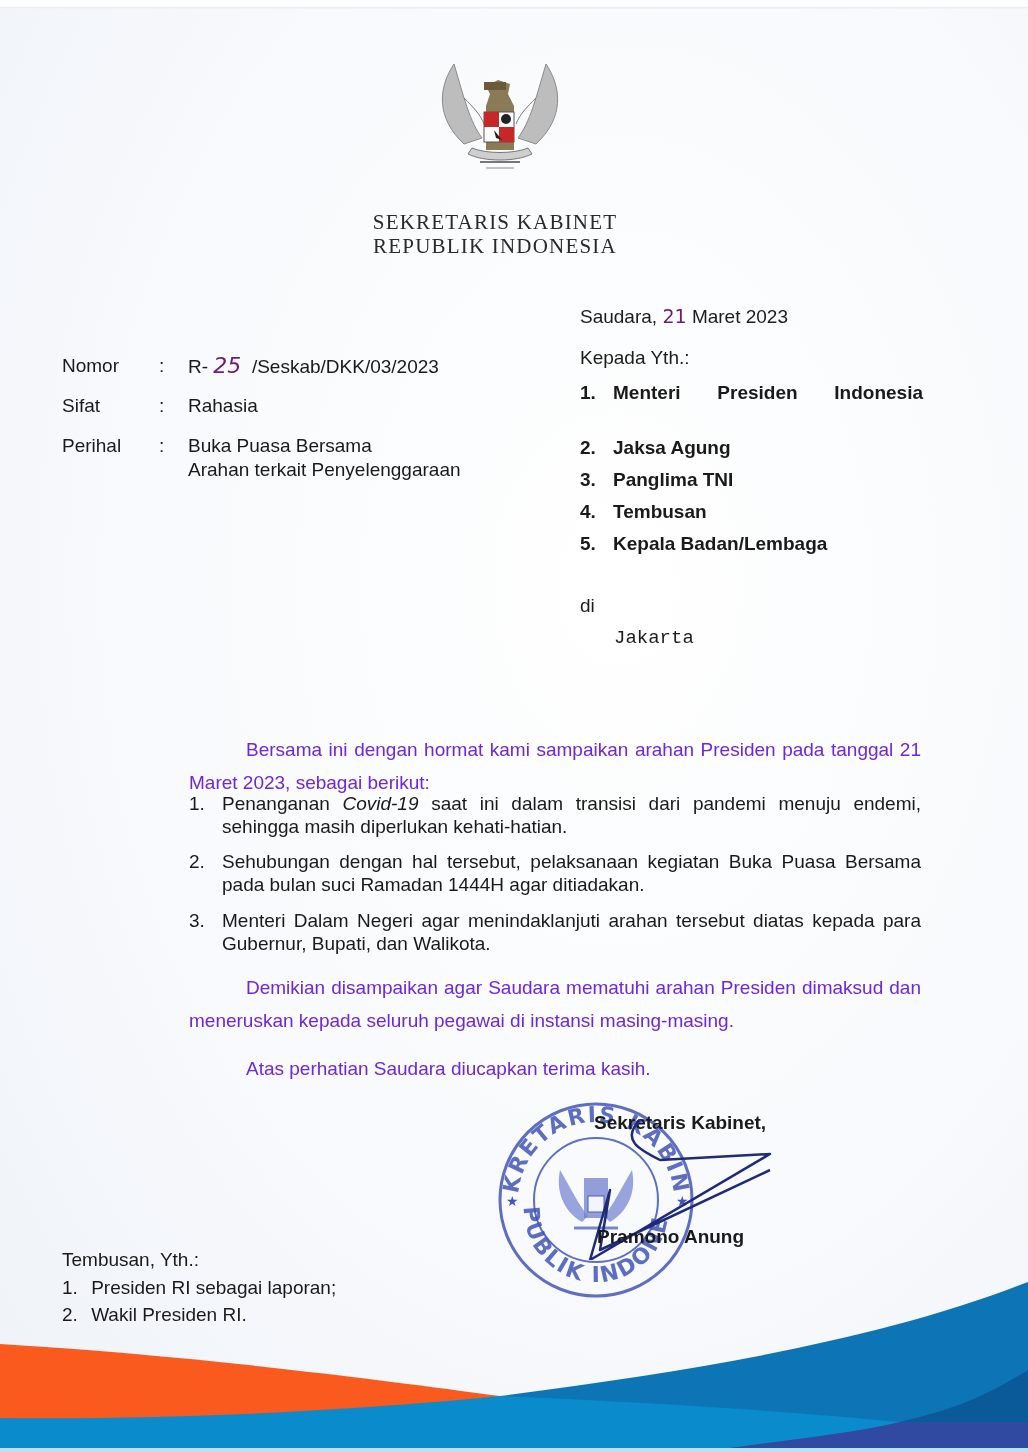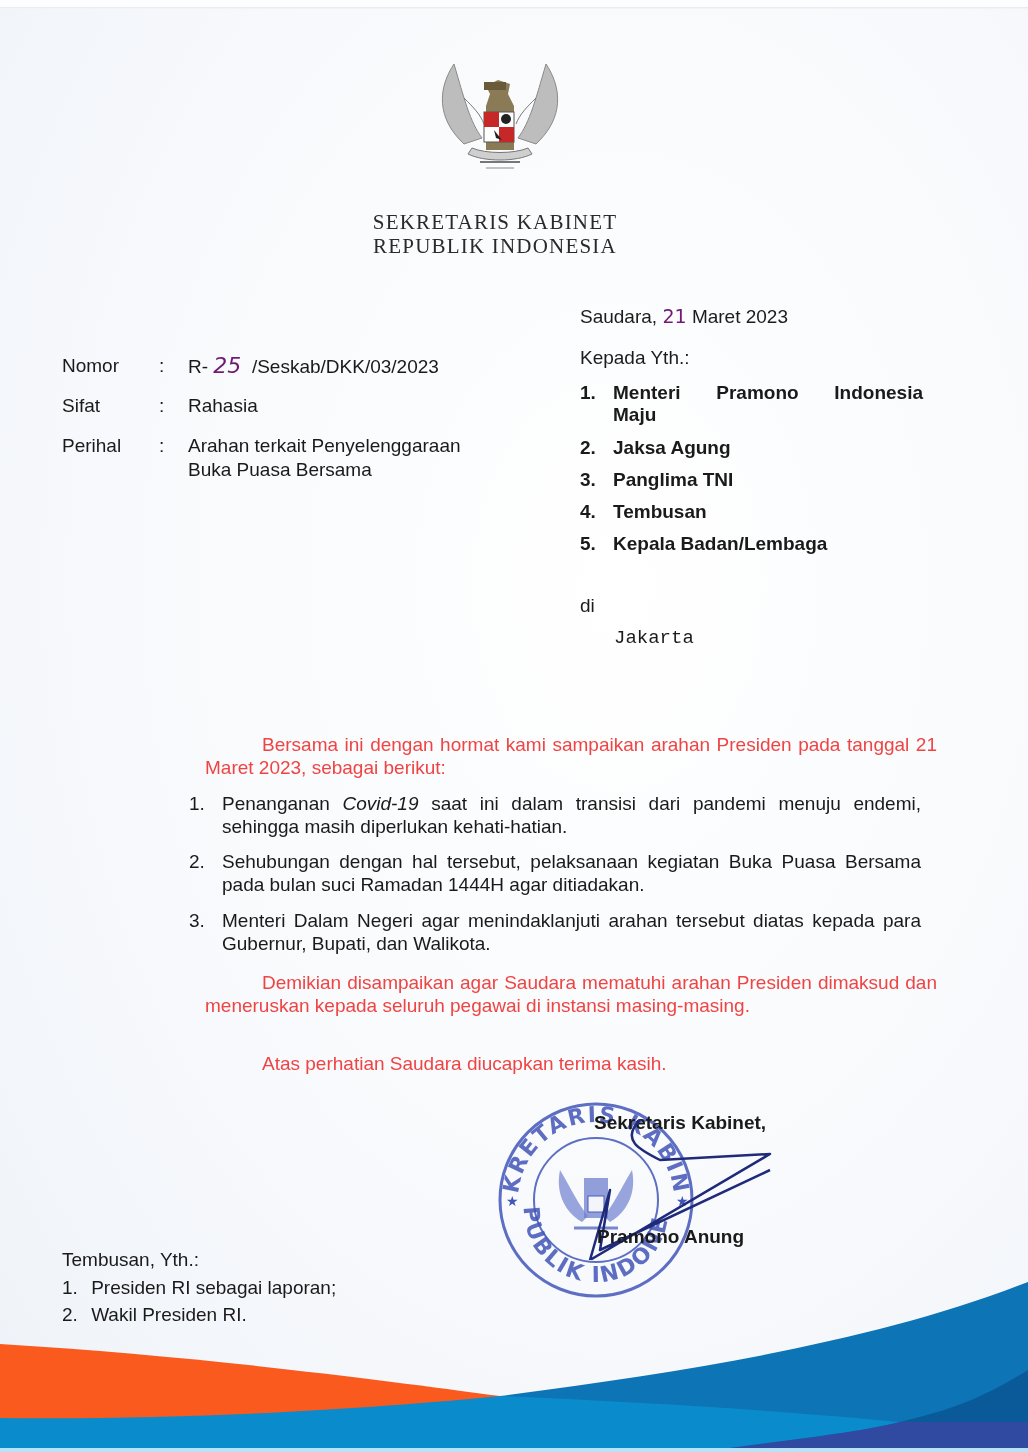--- a/index.html
+++ b/index.html
@@ -40,21 +40,21 @@
       font-family: "DejaVu Sans", sans-serif;
     }
 
     .recip { position: absolute; left: 580px; width: 345px; font-size: 19px; line-height: 22px; font-weight: bold; }
     .recip .num { position: absolute; left: 0; }
     .recip .lbl { position: absolute; left: 33px; width: 310px; }
     .justify-spread { display: flex; justify-content: space-between; text-align: center; }
 
     .body-para {
       position: absolute; left: 189px; width: 732px;
-      font-size: 19px; line-height: 23px; text-align: justify; color: #ef4444; margin-left: 16px;
+      font-size: 19px; line-height: 33px; text-align: justify; color: #6d28d9;
     }
     .indent { text-indent: 57px; }
     .point { position: absolute; left: 189px; width: 732px; font-size: 19px; line-height: 23px; }
     .point .pn { position: absolute; left: 0; }
     .point .pt { position: absolute; left: 33px; width: 699px; text-align: justify; }
 
     .stamp { left: 490px; top: 1100px; width: 212px; height: 200px; }
 
     .sig-title { left: 594px; top: 1112px; font-size: 19px; font-weight: bold; }
     .sig-name { left: 597px; top: 1226px; font-size: 19px; font-weight: bold; }
@@ -108,36 +108,35 @@
 </div>
 <div class="meta-row" style="top:394px;">
   <span class="meta-label">Sifat</span>
   <span class="meta-colon">:</span>
   <span class="meta-value">Rahasia</span>
 </div>
 <div class="meta-row" style="top:434px;">
   <span class="meta-label">Perihal</span>
   <span class="meta-colon">:</span>
   <span class="meta-value">
+    <div>Buka Puasa Bersama</div>
     <div>Arahan terkait Penyelenggaraan</div>
-    <div>Buka Puasa Bersama</div>
   </span>
 </div>
 
 <div class="abs txt" style="left:580px; top:346px;">Kepada Yth.:</div>
 
 <div class="recip" style="top:382px; height:44px;">
   <span class="num">1.</span>
   <span class="lbl">
     <span class="justify-spread">
       <span>Menteri</span>
-      <span>Pramono</span>
+      <span>Presiden</span>
       <span>Indonesia</span>
     </span>
-    <span style="display:block">Maju</span>
   </span>
 </div>
 <div class="recip" style="top:437px;">
   <span class="num">2.</span>
   <span class="lbl">Jaksa Agung</span>
 </div>
 <div class="recip" style="top:469px;">
   <span class="num">3.</span>
   <span class="lbl">Panglima TNI</span>
 </div>

